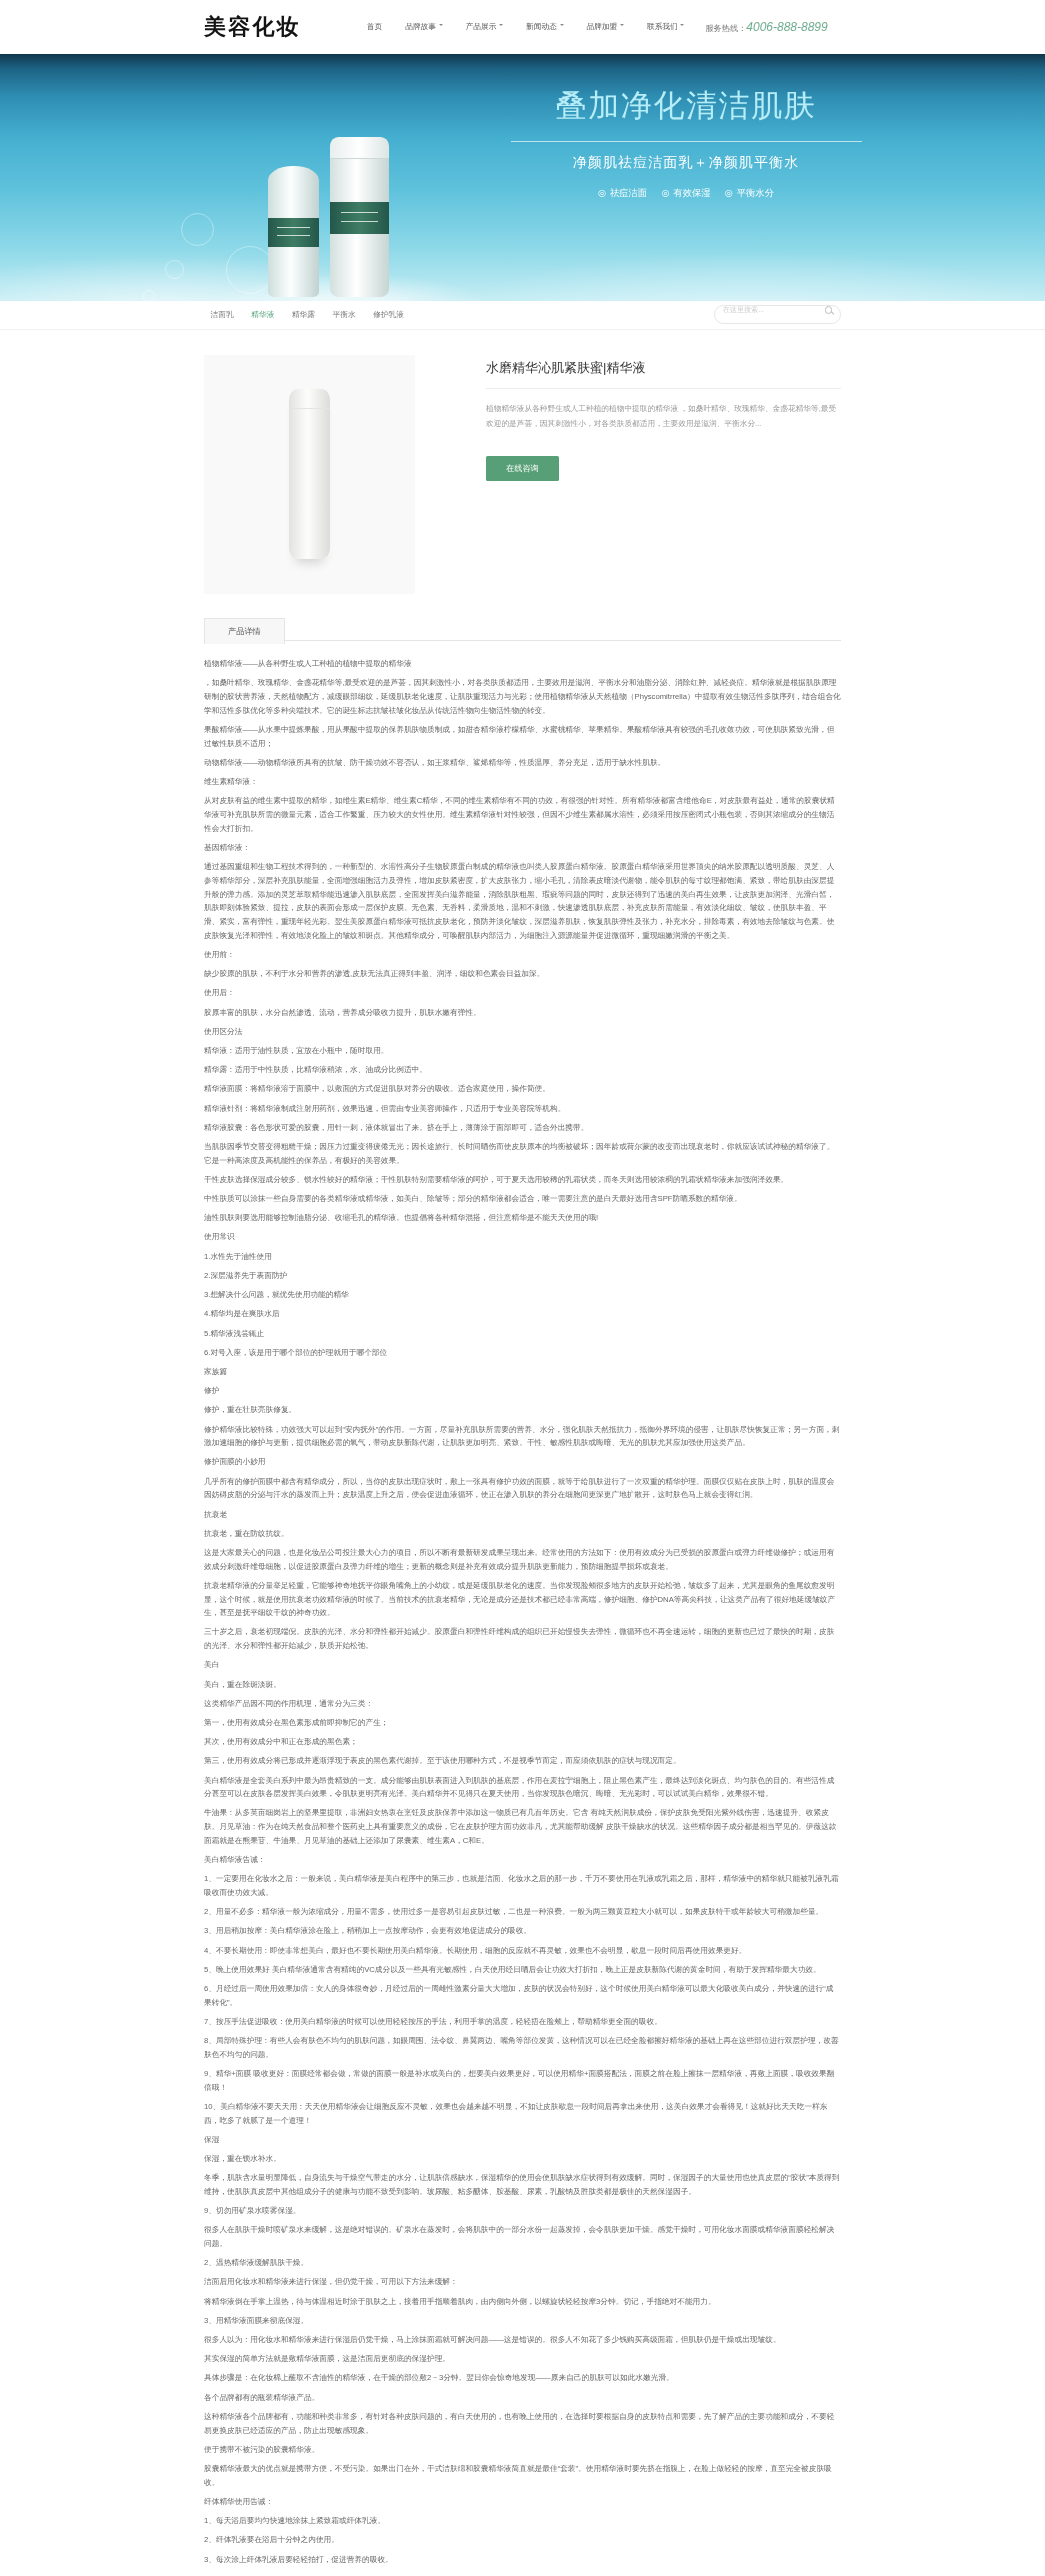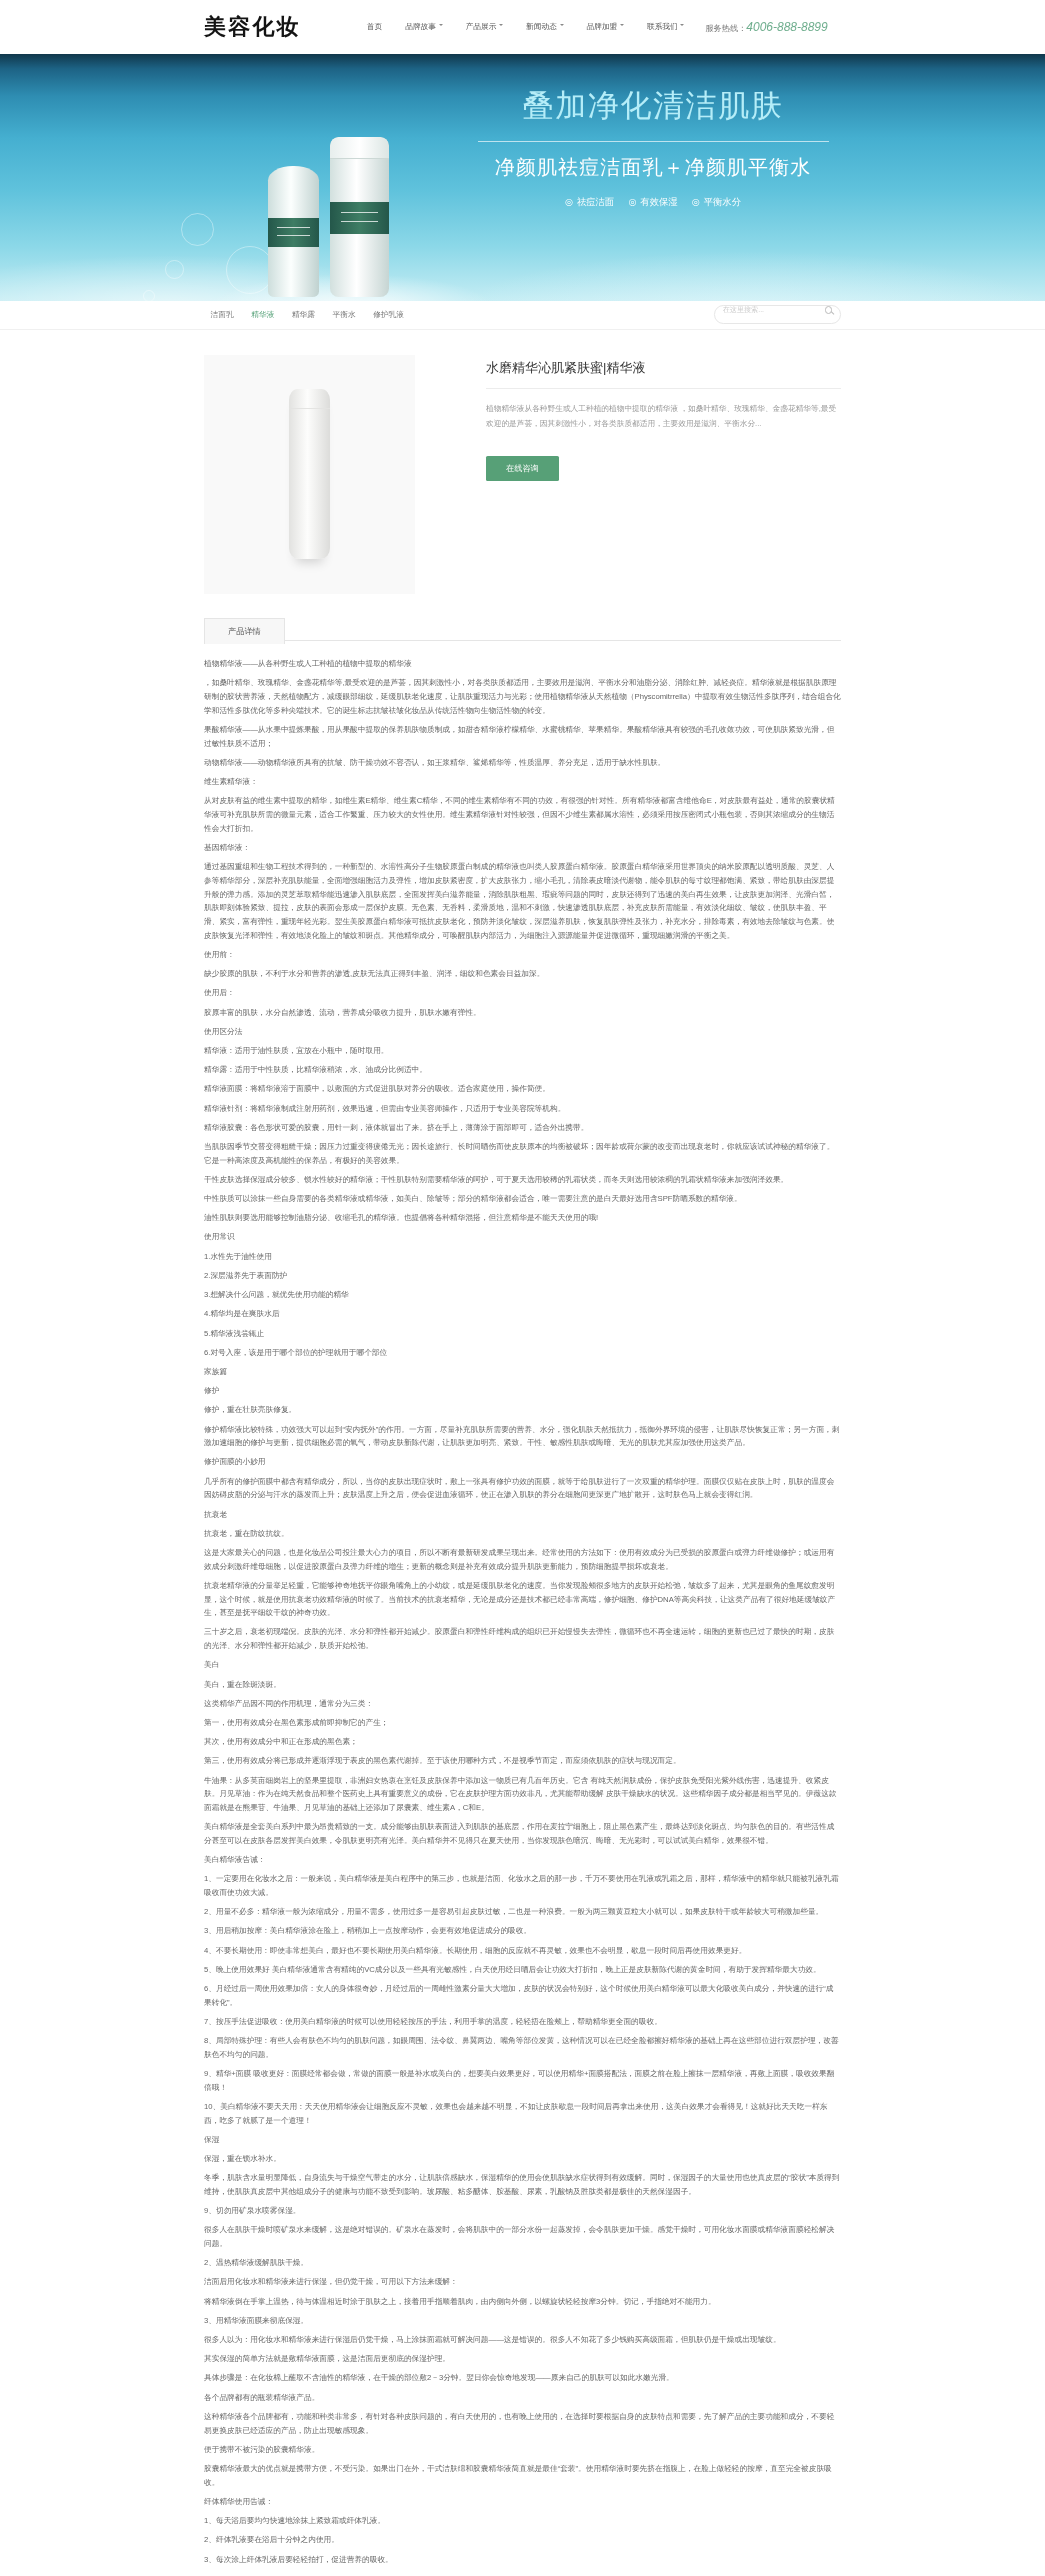--- a/index.html
+++ b/index.html
@@ -35,24 +35,24 @@
     background:linear-gradient(90deg,#cddedc,#fcfffe 45%,#c0d2d0); }
   .bottle { width:59px; height:160px; position:relative; overflow:hidden; border-radius:8.8px;
     background:linear-gradient(90deg,#d2e0de,#ffffff 45%,#c6d5d3); }
   .bottle .cap { position:absolute; top:0; left:0; right:0; height:22px; border-radius:8.8px 8.8px 0 0;
     background:linear-gradient(90deg,#e7eeed,#ffffff 50%,#dbe5e3); border-bottom:0.5px solid #ccd8d5; }
   .band { position:absolute; left:0; right:0; background:linear-gradient(90deg,#24574a,#3e7d64 50%,#24574a); }
   .tube .band { top:52px; height:28.6px; }
   .bottle .band { top:65px; height:32px; }
   .band::before, .band::after { content:""; position:absolute; left:18%; right:18%; height:1.1px; background:rgba(255,255,255,.75); }
   .band::before { top:30%; } .band::after { top:58%; }
-  .banner-text { position:absolute; left:461px; top:31px; width:384px; text-align:center; }
+  .banner-text { position:absolute; left:494px; top:31px; width:384px; text-align:center; }
   .banner-title { font-size:31px; color:#b5edf8; letter-spacing:1.6px; font-weight:normal; }
   .banner-divider { width:351px; height:0.5px; background:rgba(255,255,255,.65); margin:14.3px auto 12px; }
-  .banner-sub { font-size:20px; color:#fff; letter-spacing:1.1px; }
+  .banner-sub { font-size:14px; color:#fff; letter-spacing:1.1px; }
   .banner-feats { margin-top:15.4px; font-size:9.3px; color:#fff; display:flex; justify-content:center; gap:14.3px; }
   .banner-feats .badge b { font-weight:normal; margin-right:3.8px; }
 
   
   .subnav { height:28.6px; background:#fff; border-bottom:0.5px solid #f0f0f0; }
   .subnav .wrap { display:flex; align-items:center; height:100%; }
   .tabs { display:flex; gap:17.6px; padding-left:6.6px; }
   .tab { font-size:7.7px; color:#777; cursor:pointer; }
   .tab.active { color:#5aa47c; }
   .search { margin-left:auto; width:127px; height:18.7px; border:0.5px solid #e7e7e7; border-radius:9.3px;
@@ -211,22 +211,22 @@
         <p>抗衰老，重在防纹抗纹。</p>
         <p>这是大家最关心的问题，也是化妆品公司投注最大心力的项目，所以不断有最新研发成果呈现出来。经常使用的方法如下：使用有效成分为已受损的胶原蛋白或弹力纤维做修护；或运用有效成分刺激纤维母细胞，以促进胶原蛋白及弹力纤维的增生；更新的概念则是补充有效成分提升肌肤更新能力，预防细胞提早损坏或衰老。</p>
         <p>抗衰老精华液的分量举足轻重，它能够神奇地抚平你眼角嘴角上的小幼纹，或是延缓肌肤老化的速度。当你发现脸颊很多地方的皮肤开始松弛，皱纹多了起来，尤其是眼角的鱼尾纹愈发明显，这个时候，就是使用抗衰老功效精华液的时候了。当前技术的抗衰老精华，无论是成分还是技术都已经非常高端，修护细胞、修护DNA等高尖科技，让这类产品有了很好地延缓皱纹产生，甚至是抚平细纹干纹的神奇功效。</p>
         <p>三十岁之后，衰老初现端倪。皮肤的光泽、水分和弹性都开始减少。胶原蛋白和弹性纤维构成的组织已开始慢慢失去弹性，微循环也不再全速运转，细胞的更新也已过了最快的时期，皮肤的光泽、水分和弹性都开始减少，肤质开始松弛。</p>
         <p>美白</p>
         <p>美白，重在除斑淡斑。</p>
         <p>这类精华产品因不同的作用机理，通常分为三类：</p>
         <p>第一，使用有效成分在黑色素形成前即抑制它的产生；</p>
         <p>其次，使用有效成分中和正在形成的黑色素；</p>
         <p>第三，使用有效成分将已形成并逐渐浮现于表皮的黑色素代谢掉。至于该使用哪种方式，不是视季节而定，而应须依肌肤的症状与现况而定。</p>
+        <p>美白精华液是全套美白系列中最为昂贵精致的一支。成分能够由肌肤表面进入到肌肤的基底层，作用在麦拉宁细胞上，阻止黑色素产生，最终达到淡化斑点、均匀肤色的目的。有些活性成分甚至可以在皮肤各层发挥美白效果，令肌肤更明亮有光泽。美白精华并不见得只在夏天使用，当你发现肤色暗沉、晦暗、无光彩时，可以试试美白精华，效果很不错。</p>
         <p>牛油果：从多英亩细岗岩上的坚果里提取，非洲妇女热衷在烹饪及皮肤保养中添加这一物质已有几百年历史。它含 有纯天然润肤成份，保护皮肤免受阳光紫外线伤害，迅速提升、收紧皮肤。月见草油：作为在纯天然食品和整个医药史上具有重要意义的成份，它在皮肤护理方面功效非凡，尤其能帮助缓解 皮肤干燥缺水的状况。这些精华因子成分都是相当罕见的。伊薇这款面霜就是在熊果苷、牛油果、月见草油的基础上还添加了尿囊素、维生素A，C和E。</p>
-        <p>美白精华液是全套美白系列中最为昂贵精致的一支。成分能够由肌肤表面进入到肌肤的基底层，作用在麦拉宁细胞上，阻止黑色素产生，最终达到淡化斑点、均匀肤色的目的。有些活性成分甚至可以在皮肤各层发挥美白效果，令肌肤更明亮有光泽。美白精华并不见得只在夏天使用，当你发现肤色暗沉、晦暗、无光彩时，可以试试美白精华，效果很不错。</p>
         <p>美白精华液告诫：</p>
         <p>1、一定要用在化妆水之后：一般来说，美白精华液是美白程序中的第三步，也就是洁面、化妆水之后的那一步，千万不要使用在乳液或乳霜之后，那样，精华液中的精华就只能被乳液乳霜吸收而使功效大减。</p>
         <p>2、用量不必多：精华液一般为浓缩成分，用量不需多，使用过多一是容易引起皮肤过敏，二也是一种浪费。一般为两三颗黄豆粒大小就可以，如果皮肤特干或年龄较大可稍微加些量。</p>
         <p>3、用后稍加按摩：美白精华液涂在脸上，稍稍加上一点按摩动作，会更有效地促进成分的吸收。</p>
         <p>4、不要长期使用：即使非常想美白，最好也不要长期使用美白精华液。长期使用，细胞的反应就不再灵敏，效果也不会明显，歇息一段时间后再使用效果更好。</p>
         <p>5、晚上使用效果好 美白精华液通常含有精纯的VC成分以及一些具有光敏感性，白天使用经日晒后会让功效大打折扣，晚上正是皮肤新陈代谢的黄金时间，有助于发挥精华最大功效。</p>
         <p>6、月经过后一周使用效果加倍：女人的身体很奇妙，月经过后的一周雌性激素分量大大增加，皮肤的状况会特别好，这个时候使用美白精华液可以最大化吸收美白成分，并快速的进行“成果转化”。</p>
         <p>7、按压手法促进吸收：使用美白精华液的时候可以使用轻轻按压的手法，利用手掌的温度，轻轻捂在脸颊上，帮助精华更全面的吸收。</p>
         <p>8、局部特殊护理：有些人会有肤色不均匀的肌肤问题，如眼周围、法令纹、鼻翼两边、嘴角等部位发黄，这种情况可以在已经全脸都擦好精华液的基础上再在这些部位进行双层护理，改善肤色不均匀的问题。</p>
         <p>9、精华+面膜 吸收更好：面膜经常都会做，常做的面膜一般是补水或美白的，想要美白效果更好，可以使用精华+面膜搭配法，面膜之前在脸上擦抹一层精华液，再敷上面膜，吸收效果翻倍哦！</p>

